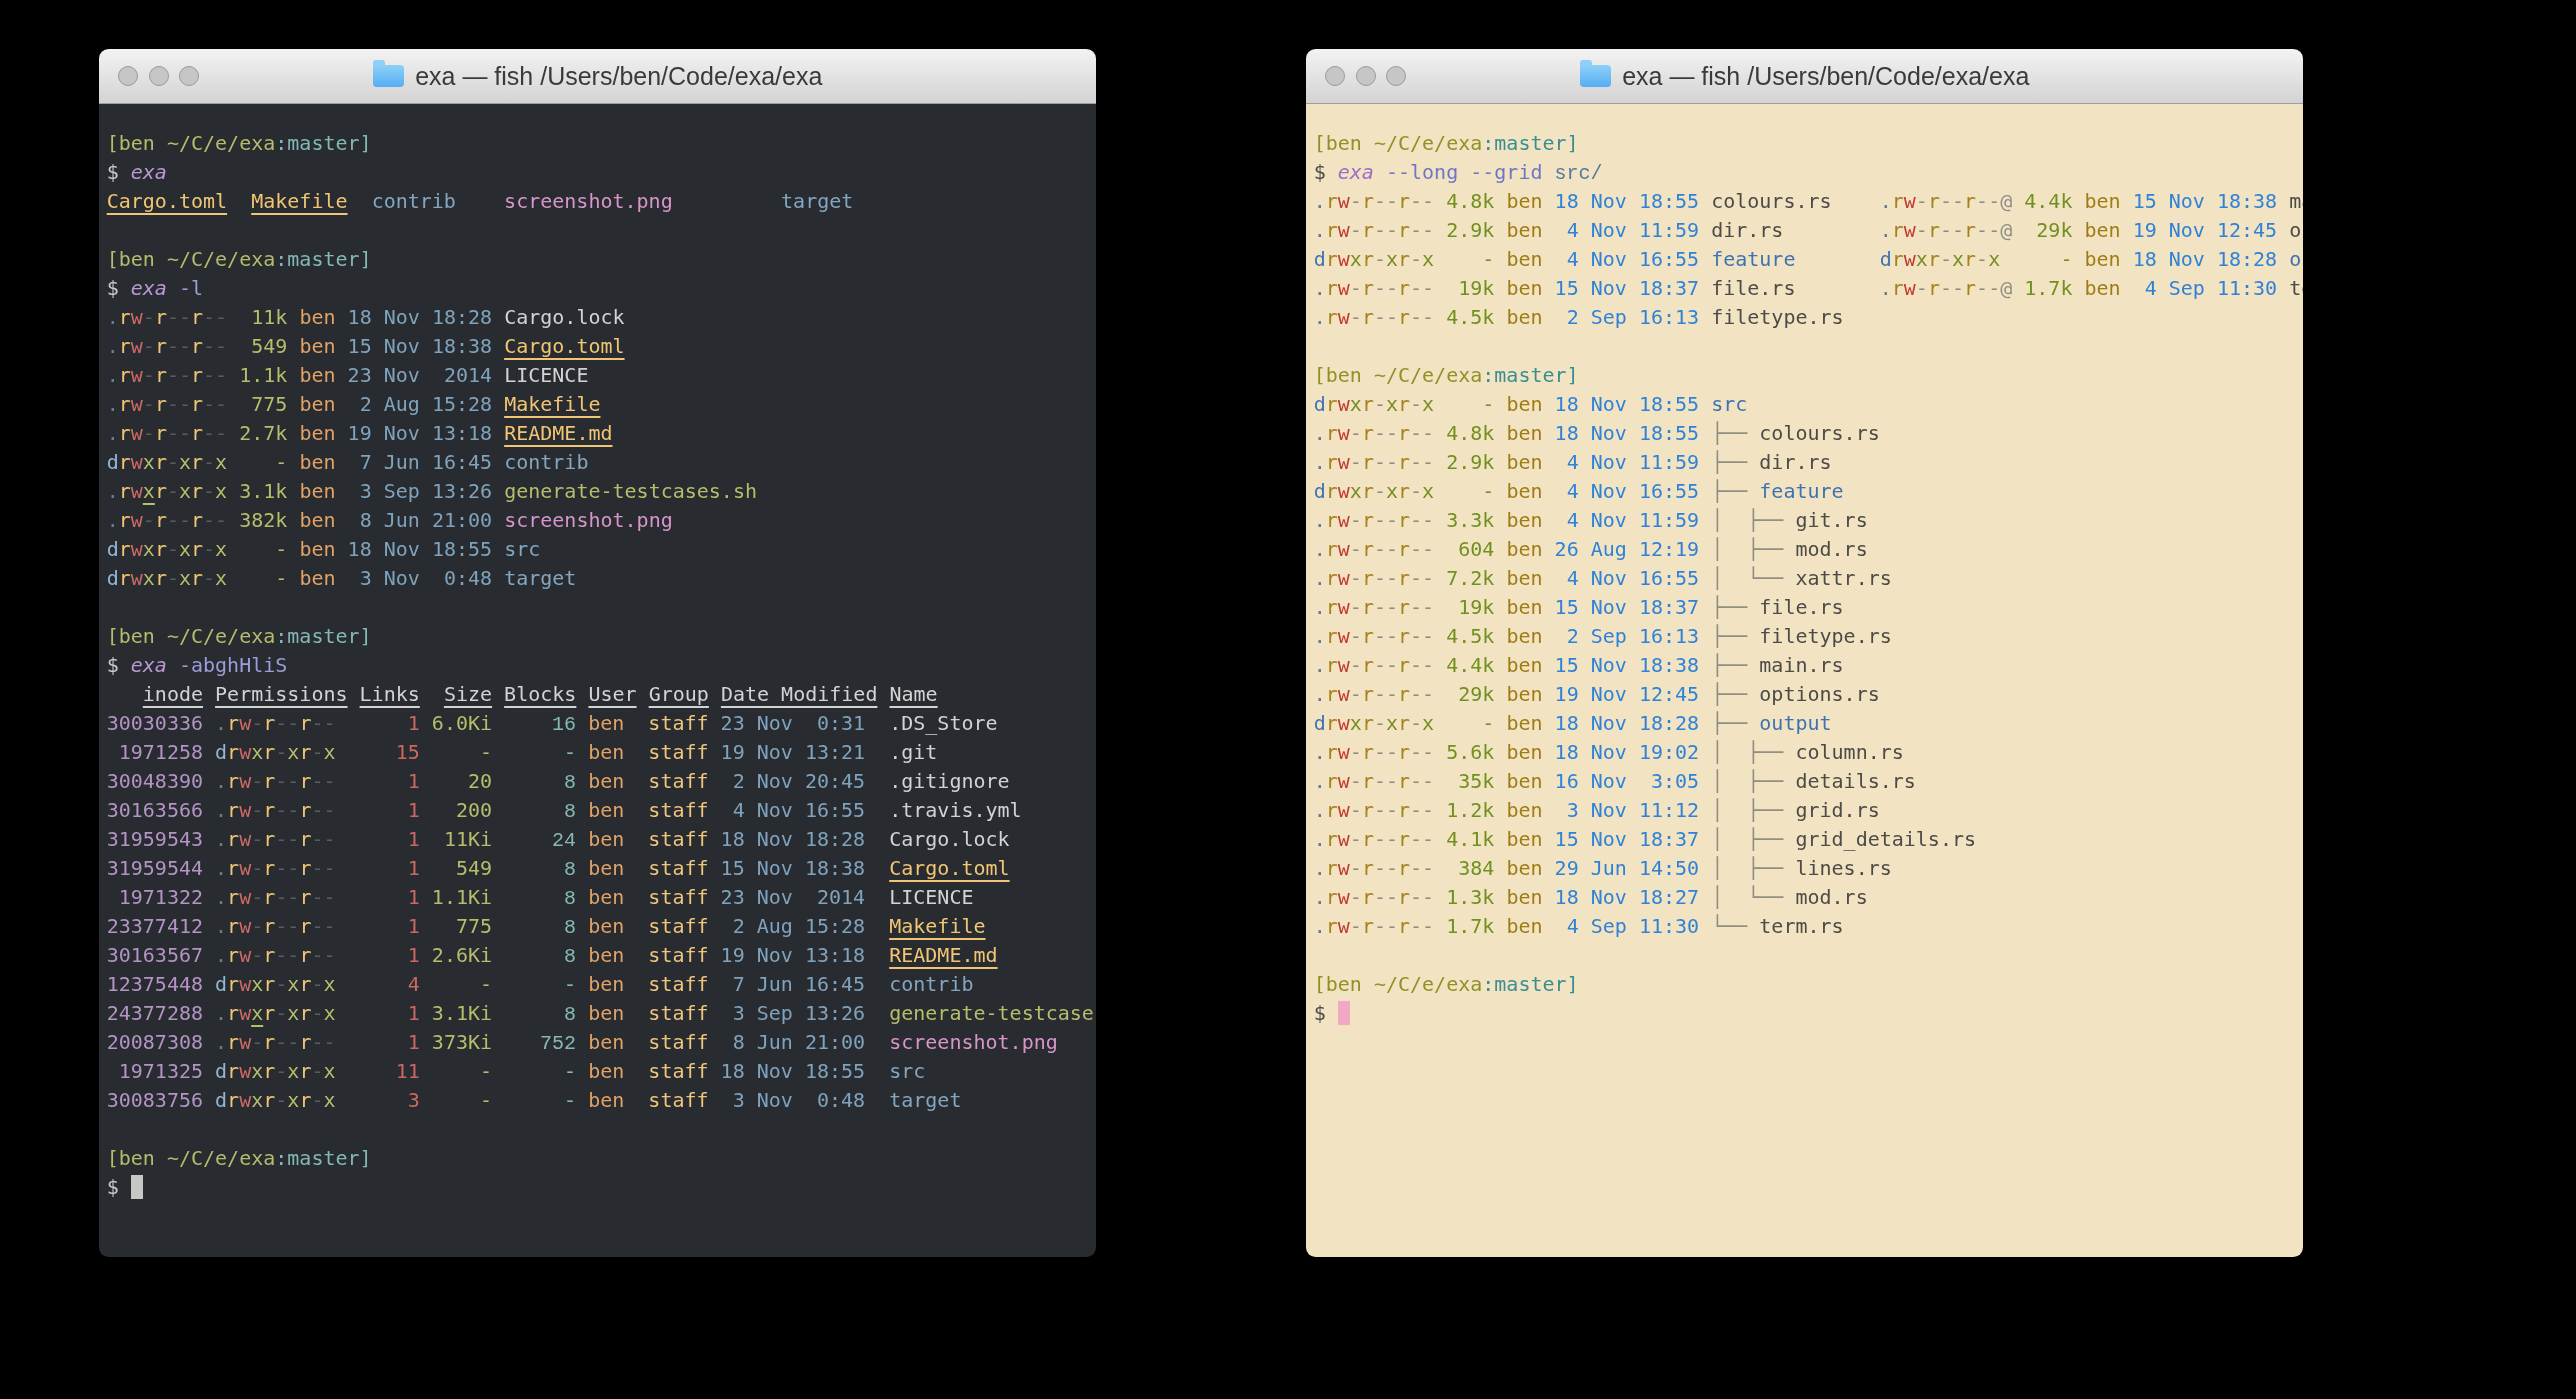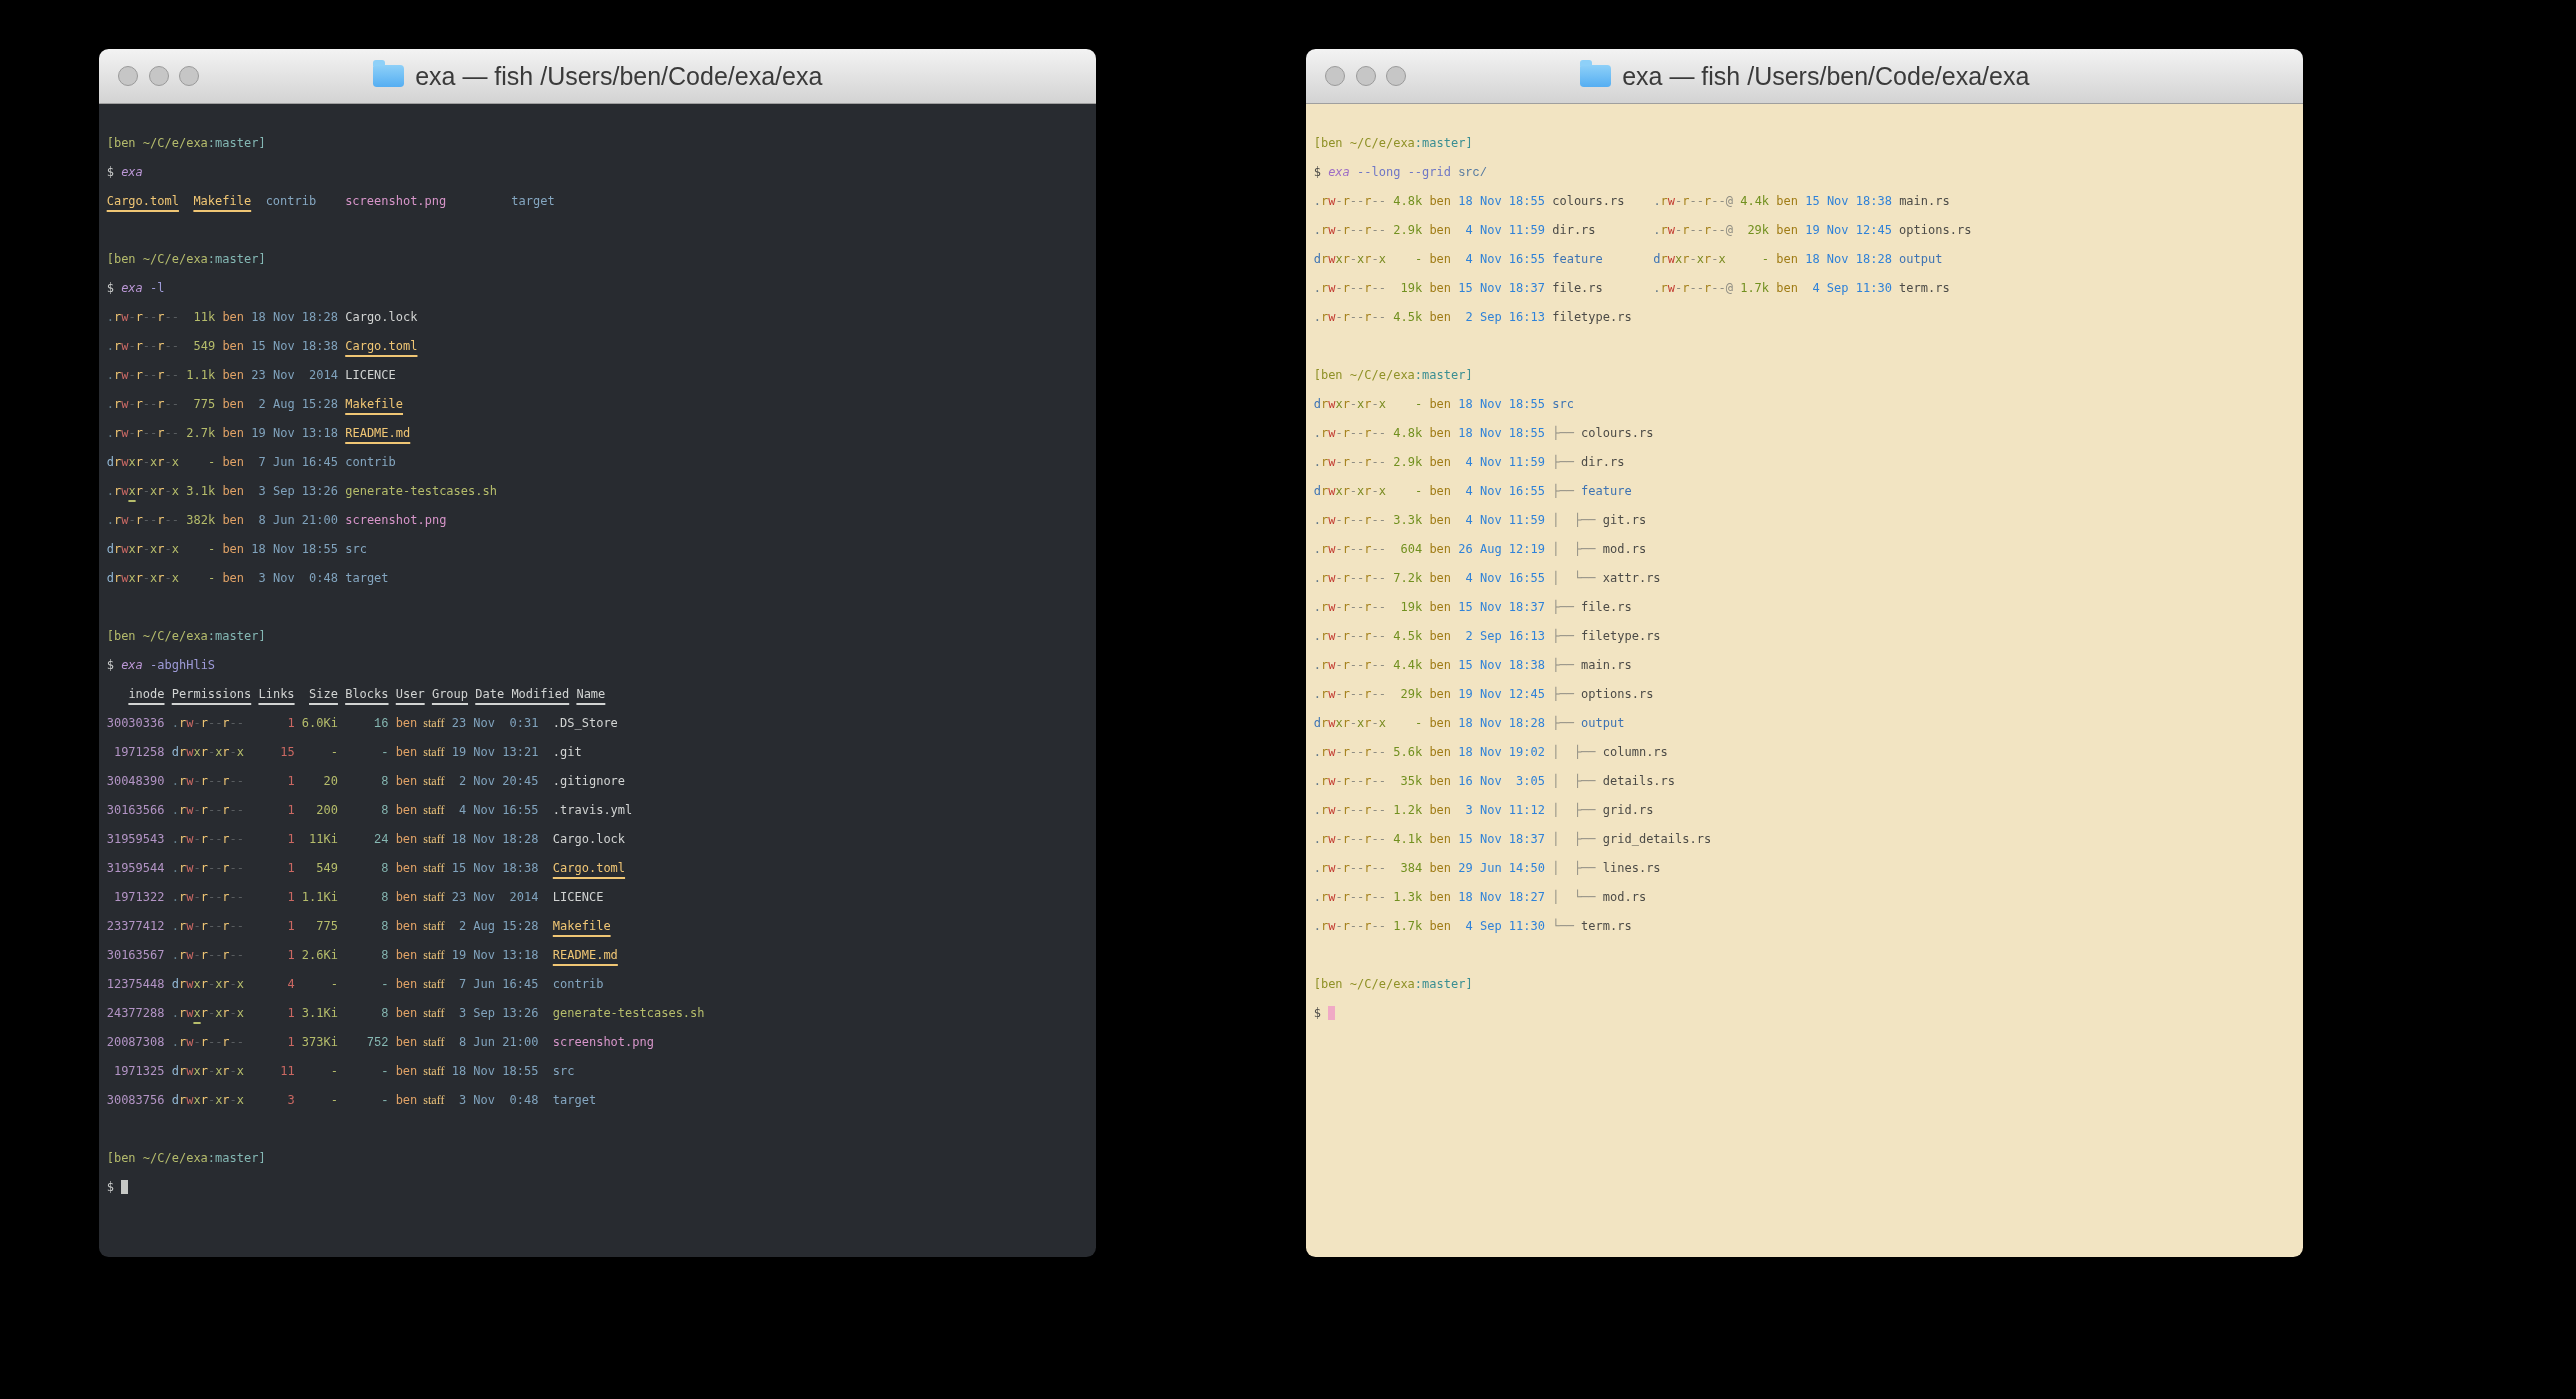--- a/index.html
+++ b/index.html
@@ -16,26 +16,26 @@
   .traffic{position:absolute;left:19px;top:0;height:100%;display:flex;align-items:center;gap:10.5px;}
   .dot{width:20px;height:20px;border-radius:50%;background:#c6c6c6;
        border:1.4px solid #9a9a9a;box-sizing:border-box;}
   .titlewrap{display:flex;align-items:center;gap:11.5px;}
   .folder{position:relative;width:31px;height:22px;border-radius:1.9px 3.8px 3.8px 3.8px;
           background:linear-gradient(#8ed0f8,#55aef2);}
   .folder:before{content:"";position:absolute;top:-4.8px;left:0;width:12.5px;height:5.8px;
           background:#8ed0f8;border-radius:2.9px 2.9px 0 0;}
   .title-text{font-family:"Liberation Sans", sans-serif;font-size:25px;color:#3a3a3a;}
   .term{height:1154px;box-sizing:border-box;padding:25px 7.7px 0 7.7px;background:var(--bg);
-        font-size:12px;cursor:text;}
+        font-size:20px;cursor:text;}
   .line{white-space:pre;height:29px;line-height:29px;}
   .c-f{color:var(--f);}  .c-pr{color:var(--pr);} .c-br{color:var(--br);}
   .c-cm{color:var(--cm);font-style:italic;} .c-ar{color:var(--ar);} .c-pa{color:var(--pa);font-family:Liberation Mono, monospace;}
   .c-dt{color:var(--dt);} .c-sz{color:var(--sz);} .c-us{color:var(--us);margin-top:47px;}
-  .c-gp{color:var(--gp);font-family:Liberation Serif, serif;} .c-di{color:var(--di);} .c-fi{color:var(--fi);}
+  .c-gp{color:var(--gp);} .c-di{color:var(--di);} .c-fi{color:var(--fi);}
   .c-ex{color:var(--ex);} .c-im{color:var(--im);} .c-bu{color:var(--bu);}
   .c-hd{color:var(--hd);} .c-in{color:var(--in);} .c-ln{color:var(--ln);}
   .c-bl{color:var(--bl);font-family:Liberation Mono, monospace;} .c-tr{color:var(--tr);} .c-at{color:var(--at);}
   .c-do{color:var(--do);} .c-da{color:var(--da);} .c-dd{color:var(--dd);}
   .c-rr{color:var(--rr);} .c-ww{color:var(--ww);} .c-xx{color:var(--xx);}
   .c-xu{color:var(--xu);}
   .c-bu,.c-hd,.c-xu{text-decoration:underline;text-underline-offset:4.8px;text-decoration-thickness:1.9px;}
   .c-cu{background:var(--cu);}
 </style>
 </head>

